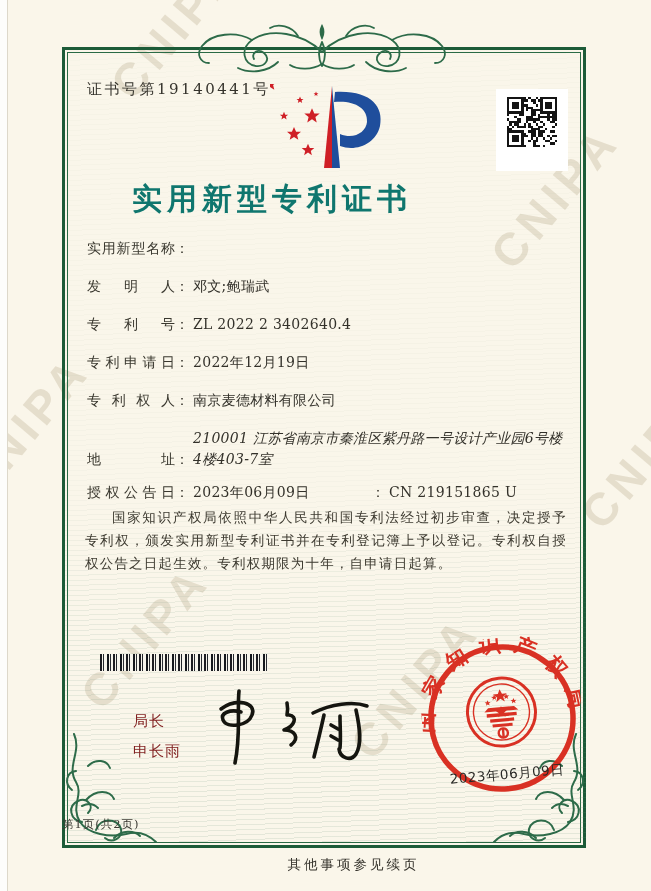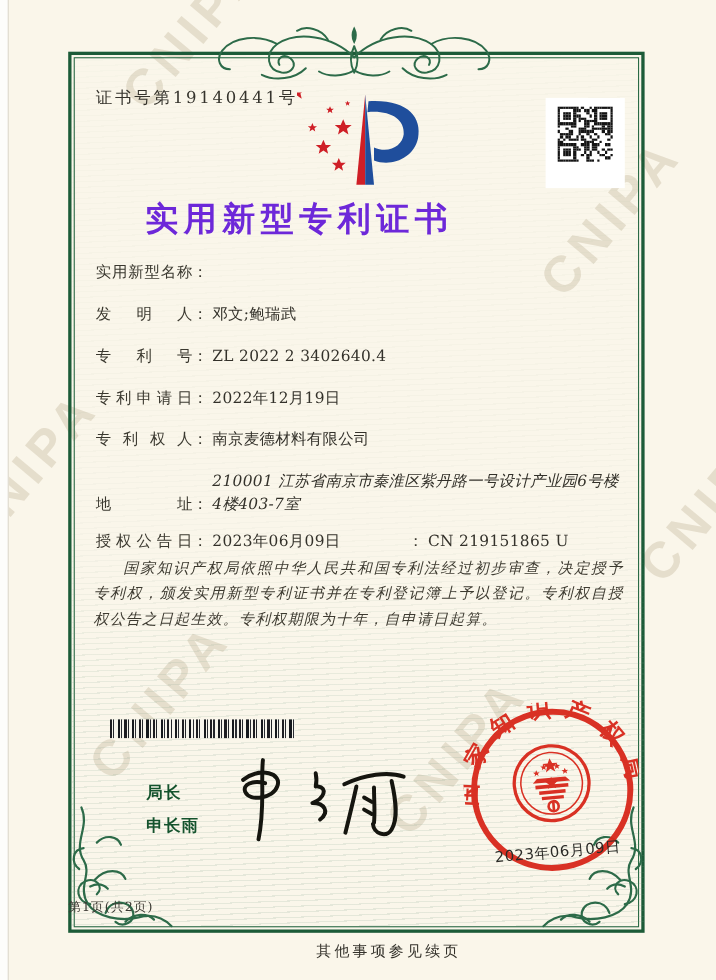--- a/index.html
+++ b/index.html
@@ -21,44 +21,44 @@
   #guilloche{position:absolute;left:65px;top:50px;width:521px;height:792px;z-index:2;
       background:repeating-linear-gradient(178deg,rgba(120,156,132,.16) 0 1px,rgba(0,0,0,0) 1px 5px);
       -webkit-mask-image:linear-gradient(to bottom,rgba(0,0,0,.18) 0%,rgba(0,0,0,.22) 55%,rgba(0,0,0,.85) 72%,#000 100%);
       mask-image:linear-gradient(to bottom,rgba(0,0,0,.18) 0%,rgba(0,0,0,.22) 55%,rgba(0,0,0,.85) 72%,#000 100%);
       pointer-events:none;}
   .orn{position:absolute;z-index:3;}
   
   .abs{position:absolute;z-index:4;}
   #cert-no{left:87px;top:80px;font-size:15px;letter-spacing:2.5px;color:#35332c;}
   #title{left:62px;top:179px;width:420px;text-align:center;font-size:30px;
-         font-weight:bold;letter-spacing:5px;color:#6d28d9;}
+         font-weight:bold;letter-spacing:5px;color:#0f766e;}
   #fields{left:87px;top:238px;width:478px;font-size:14px;color:#33312a;}
   .frow{display:flex;align-items:flex-end;margin-bottom:17px;line-height:21px;}
   .lbl{display:inline-block;width:88px;text-align:justify;text-align-last:justify;flex:none;color:#3a382f;}
   .col{flex:none;width:12px;margin-right:6px;color:#3a382f;}
   .val{flex:1;letter-spacing:.3px;}
   .val.addr{max-width:372px;font-style:italic;}
   .pair2{display:flex;margin-left:38px;}
   #paras{left:85px;top:506px;width:482px;font-size:13.5px;line-height:23px;
-         letter-spacing:1.2px;color:#3d3a30;text-align:justify;font-style:italic;}
+         letter-spacing:1.2px;color:#3d3a30;text-align:justify;}
   #paras p{margin:0 0 3px 0;text-indent:2em;}
   
   #barcode{left:100px;top:654px;width:168px;height:17px;background:
      repeating-linear-gradient(90deg,#1d1d22 0 2px,#f6f4ec 2px 3px,#23262b 3px 4px,#f6f4ec 4px 7px,
      #15181d 7px 9px,#f6f4ec 9px 10px,#2a2d33 10px 11px,#f6f4ec 11px 13px);}
   
   #qr-card{left:496px;top:89px;width:72px;height:82px;background:#fff;}
   #qr-grid{position:absolute;left:11px;top:8px;width:50px;height:50px;display:grid;
      grid-template-columns:repeat(21,1fr);grid-template-rows:repeat(21,1fr);background:#fff;}
   #qr-grid i{display:block;}
   #qr-grid i.on{background:#141414;}
   
   #sig-block{left:133px;top:706px;font-family:"Liberation Sans","DejaVu Sans",sans-serif;
-     font-weight:bold;font-size:15px;color:#14532d;line-height:30px;letter-spacing:1px;}
+     font-weight:normal;font-size:15px;color:#7f1d1d;line-height:30px;letter-spacing:1px;}
   #sig-svg{left:203px;top:683px;}
   
   #seal{left:422px;top:638px;transform:rotate(-5deg);z-index:4;opacity:.95;}
   #footer-page{left:62px;top:817px;width:524px;text-align:left;font-size:11.5px;
      letter-spacing:1px;color:#3c3a33;}
   #note{left:0;top:856px;width:651px;text-align:center;font-size:13.5px;
      letter-spacing:3px;color:#34322b;padding-left:28px;}
 </style>
 </head>
 <body>

